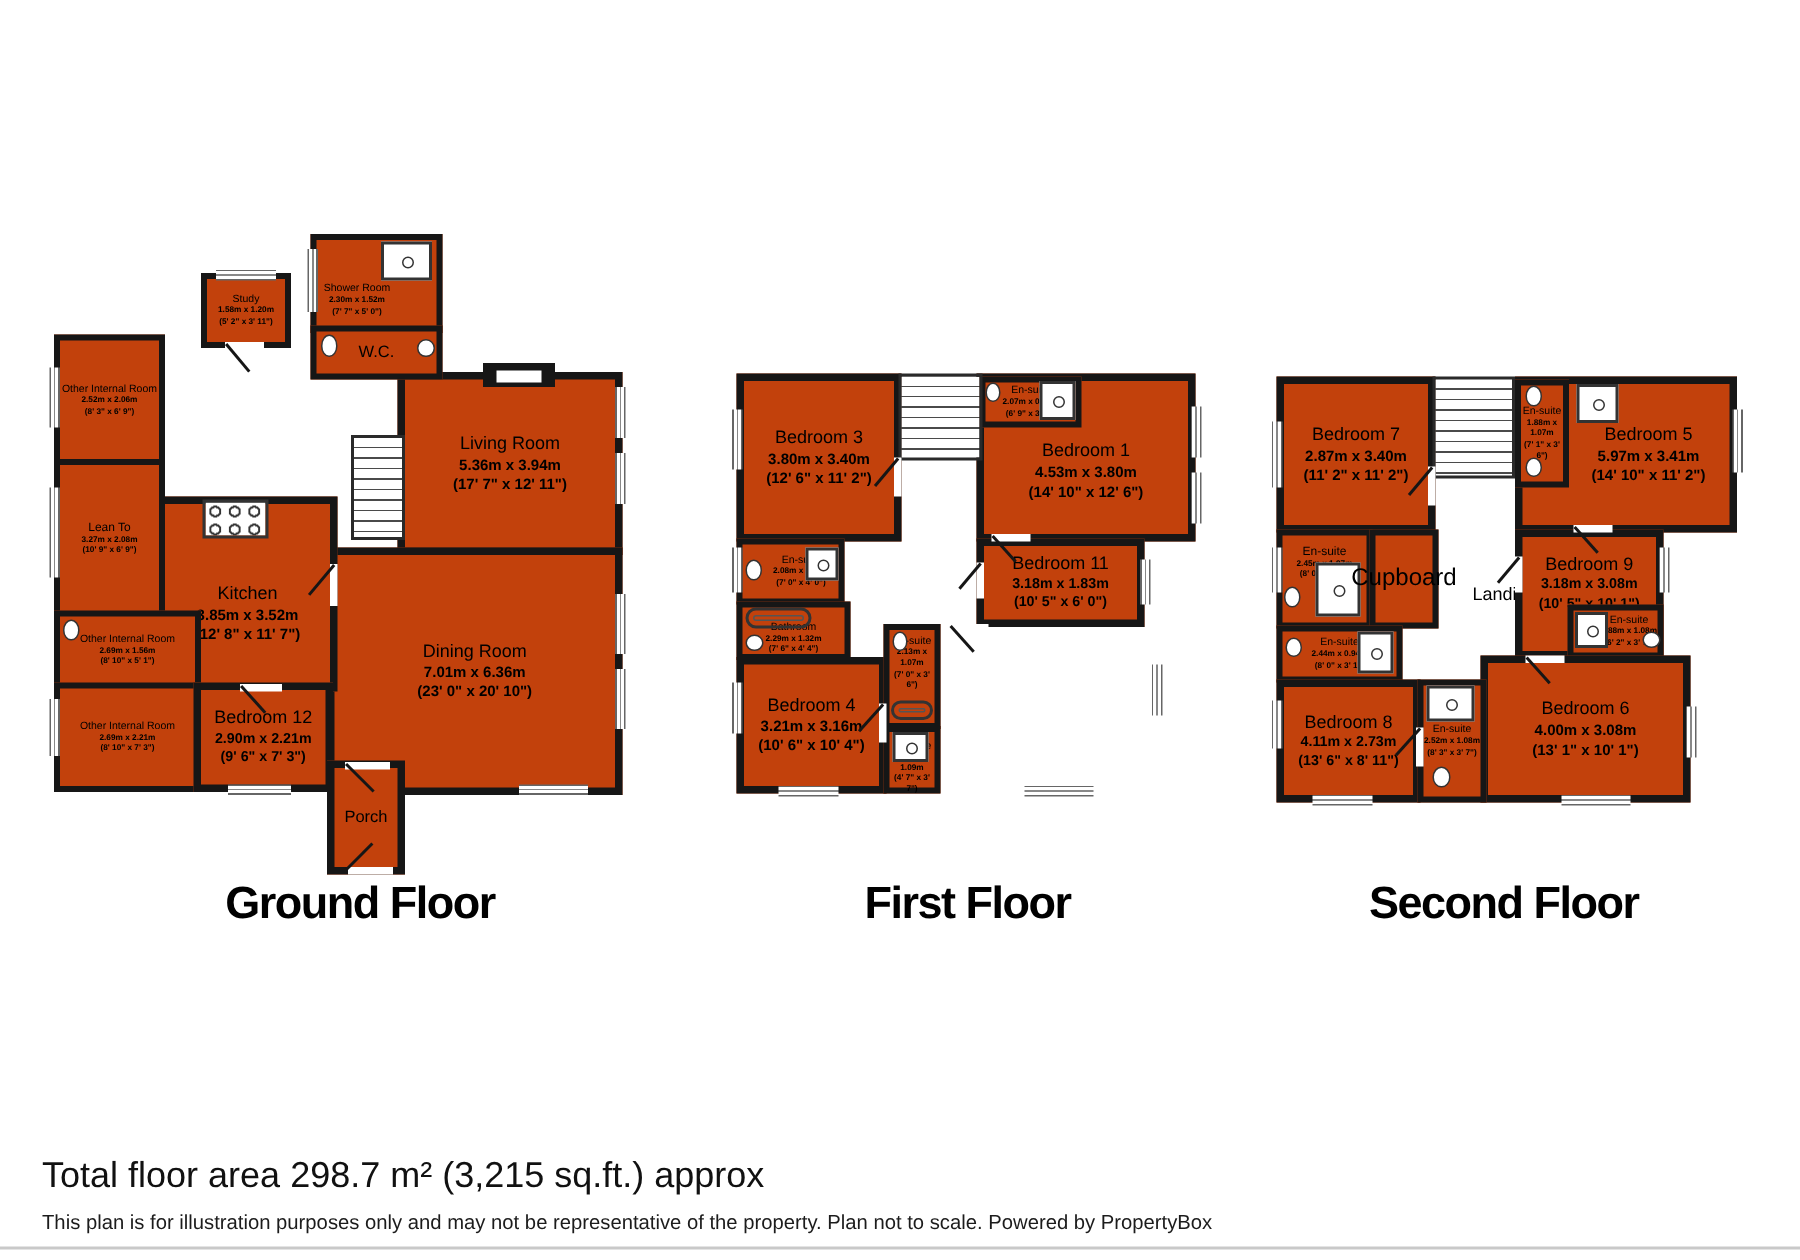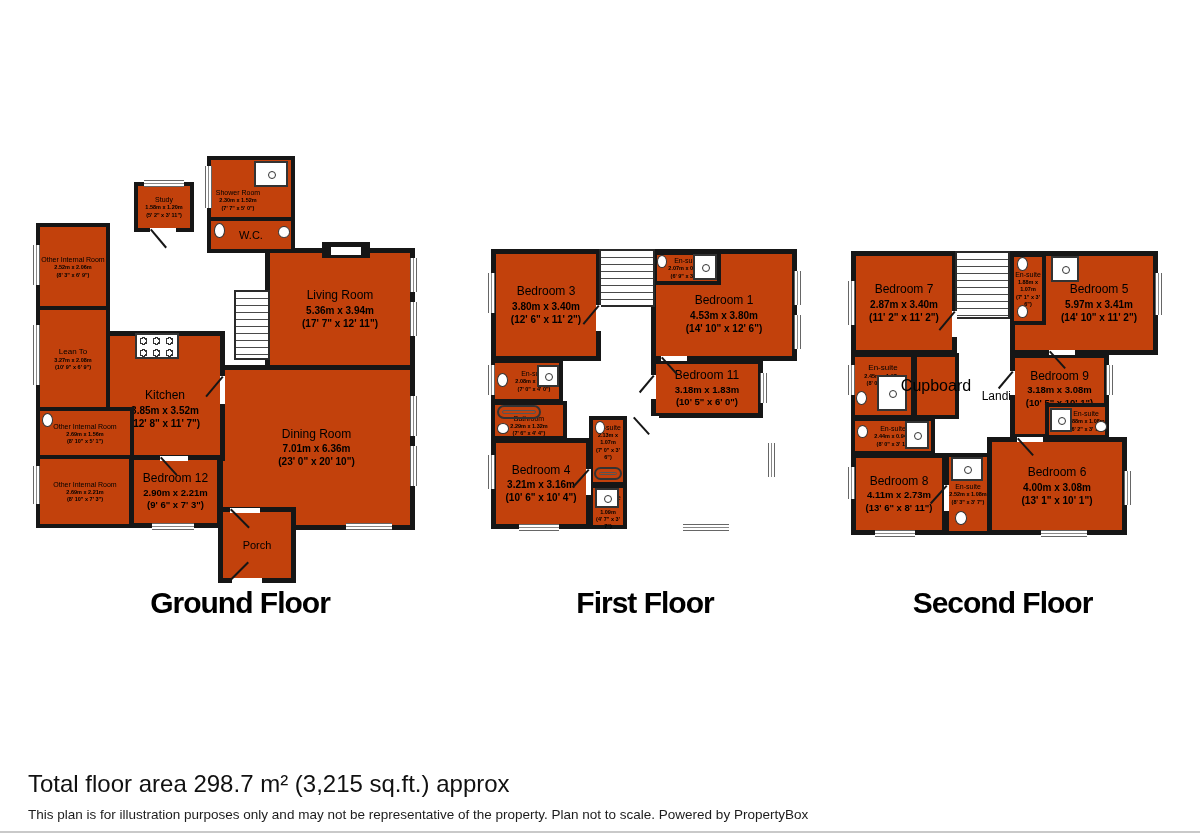--- a/index.html
+++ b/index.html
@@ -121,21 +121,21 @@
       <span class="rdim" data-bind="floors.0.rooms.9.imperial">(8' 10" x 7' 3")</span>
     </div>
   </div>
   <div class="room sm" style="left:99px;top:305px;width:93px;height:73px">
     <div class="lbl">
       <span class="rname" style="font-size:12px" data-bind="floors.0.rooms.10.name">Bedroom 12</span>
       <span class="rdim" style="font-size:9.5px" data-bind="floors.0.rooms.10.metric">2.90m x 2.21m</span>
       <span class="rdim" style="font-size:9.5px" data-bind="floors.0.rooms.10.imperial">(9' 6" x 7' 3")</span>
     </div>
   </div>
-  <div class="room" style="left:188px;top:357px;width:78px;height:76px">
+  <div class="room" style="left:188px;top:357px;width:52px;height:76px">
     <div class="lbl">
       <span class="rname solo" data-bind="floors.0.rooms.12.name">Porch</span>
     </div>
   </div>
 
   <div class="stairs" style="left:204px;top:140px;width:36px;height:70px"></div>
   <div class="hob" style="left:105px;top:183px;width:44px;height:26px"></div>
   <div class="fireplace" style="left:292px;top:92px;width:48px;height:16px">
       <i></i>
     </div>

